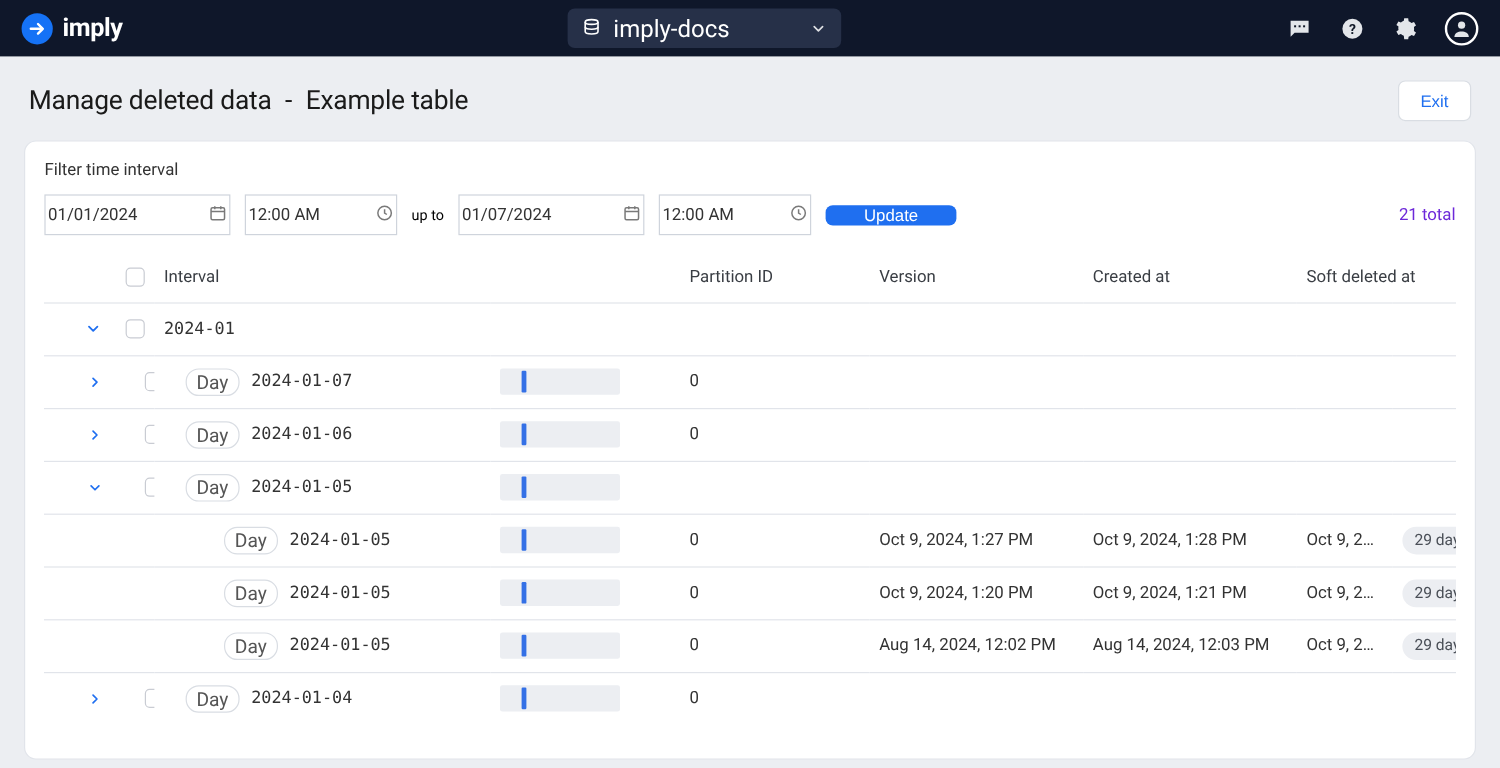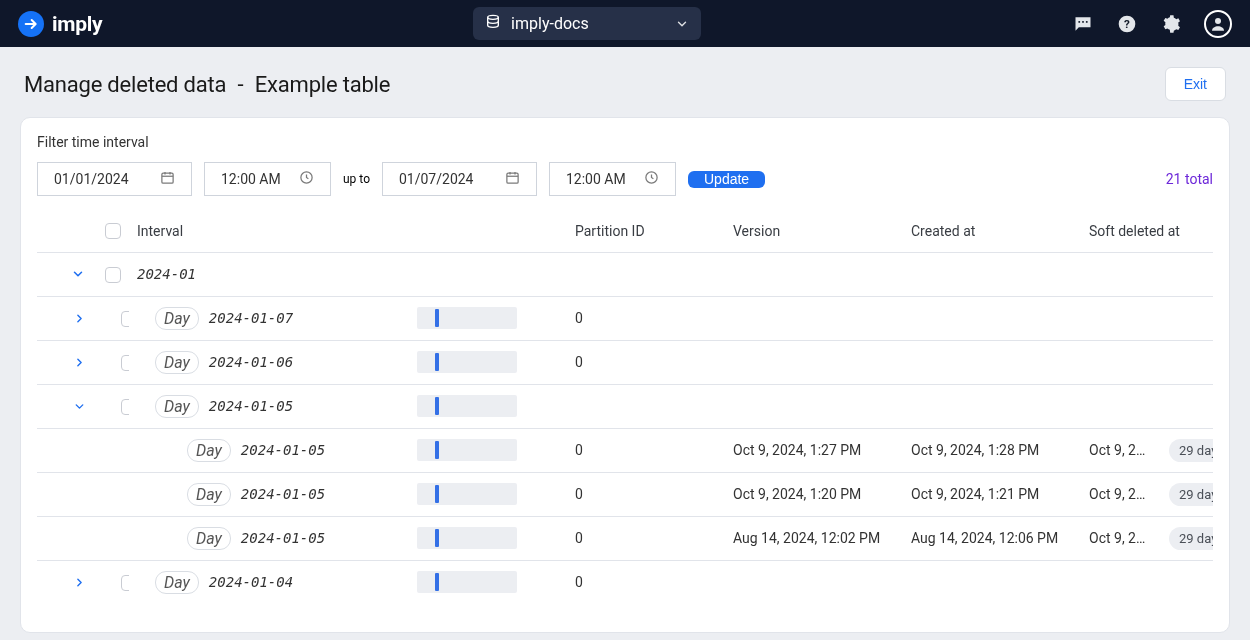--- a/index.html
+++ b/index.html
@@ -41,21 +41,21 @@
   .project-picker {
     background: #263048;
     border-radius: 6px;
     height: 33px;
     width: 228px;
     display: flex;
     align-items: center;
     padding: 0 12px;
     gap: 10px;
     color: #ffffff;
-    font-size: 16px;
+    font-size: 20px;
   }
   .project-picker .chev { margin-left: auto; opacity: 0.85; }
   .topbar-right {
     display: flex;
     align-items: center;
     gap: 22px;
     color: #e3e6ea;
   }
   .icon-btn { width: 22px; height: 22px; display: flex; align-items: center; justify-content: center; }
   .avatar-circle {
@@ -107,35 +107,35 @@
     align-items: center;
     gap: 12px;
     margin-bottom: 14px;
   }
   .field {
     border: 1px solid #cfd4dc;
     border-radius: 0;
     height: 34px;
     display: flex;
     align-items: center;
-    padding: 0 16px;
+    padding: 0 2px;
     font-size: 14px;
     color: #333;
     background: #fff;
   }
   .field .ic { margin-left: auto; opacity: 0.65; }
   .date-field { width: 155px; }
   .time-field { width: 127px; }
   .up-to { font-size: 12px; color: #000000; }
   .update-btn {
     background: #1f6ff0;
     color: #ffffff;
     height: 17px;
     border-radius: 6px;
-    padding: 0 16px;
+    padding: 0 32px;
     font-size: 14px;
     font-weight: 500;
     display: flex; align-items: center;
     border: none;
   }
   .total-text {
     margin-left: auto;
     color: #6d28d9;
     font-size: 14px;
   }
@@ -181,21 +181,21 @@
   .col-soft { width: 80px; }
   .col-badge { width: 105px; }
 
   .chk {
     width: 16px; height: 16px; border: 1.6px solid #c9ccd3; border-radius: 4px; background: #fff;
     display: inline-block; vertical-align: middle;
   }
   .chev {
     display: inline-flex; align-items: center; justify-content: center;
   }
-  .interval-cell { display: flex; align-items: center; gap: 10px; font-style: italic; }
+  .interval-cell { display: flex; align-items: center; gap: 10px; }
   .interval-cell.ind0 { padding-left: 0; }
   .interval-cell.ind1 { padding-left: 18px; }
   .interval-cell.ind2 { padding-left: 50px; }
   .day-chip {
     border: 1px solid #d9dde3;
     border-radius: 11px;
     padding: 1px 8px;
     font-size: 16px;
     color: #555;
     background: #fff;
@@ -537,21 +537,21 @@
                   <span class="mono">2024-01-05</span>
                 </div>
               </td>
             <td>
                 <div class="bar">
                   <div class="tick"></div>
                 </div>
               </td>
             <td>0</td>
             <td>Aug 14, 2024, 12:02 PM</td>
-            <td>Aug 14, 2024, 12:06 PM</td>
+            <td>Aug 14, 2024, 12:03 PM</td>
             <td>Oct 9, 2…</td>
             <td><span class="badge">29 days left</span></td>
           </tr>
 
           <tr>
             <td>
                 <div class="chev-wrap" style="padding-right:0; justify-content:center; margin-left:24px;">
                   <span class="chev">
                     <svg width="13" height="13" viewBox="0 0 24 24" fill="none" stroke="#1f6ff0" stroke-width="2.6" stroke-linecap="round" stroke-linejoin="round">
                       <polyline points="9 6 15 12 9 18"></polyline>

